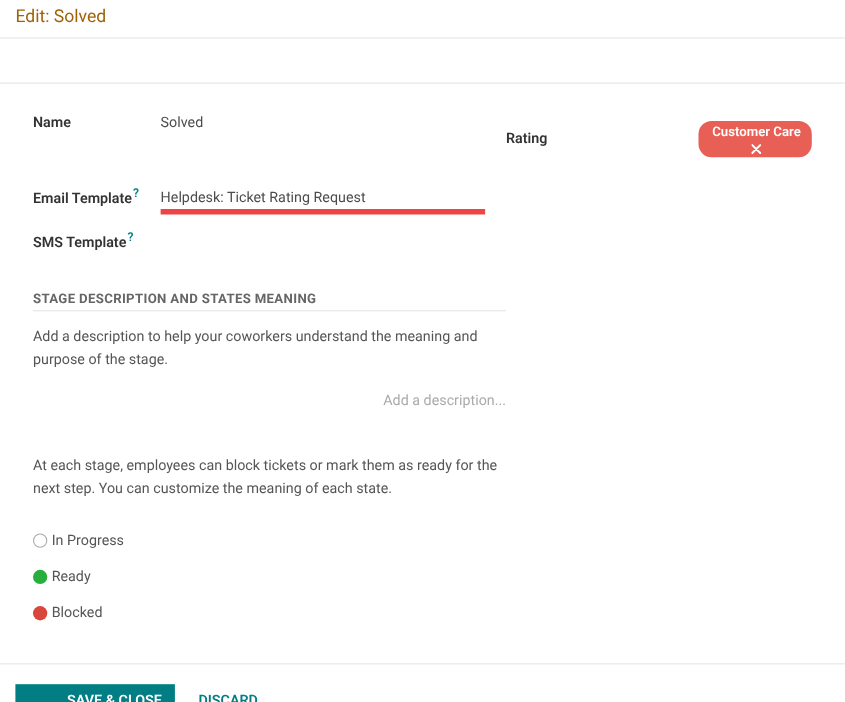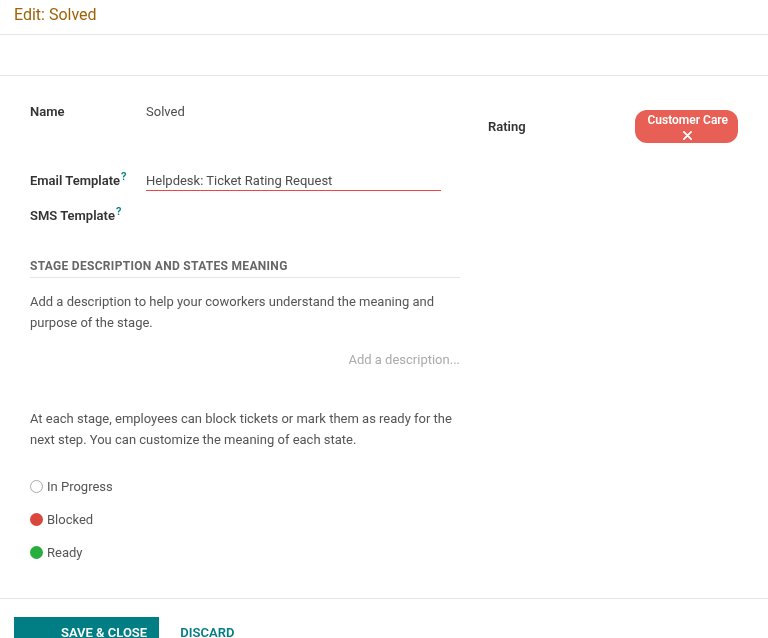--- a/index.html
+++ b/index.html
@@ -18,21 +18,20 @@
     font-size: 16px;
     font-weight: 400;
     color: #a16207;
   }
   .thin-divider {
     border-top: 1px solid #e5e5e5;
   }
   .content {
     padding: 28px 30px 20px 30px;
     display: flex;
-    gap: 28px;
   }
   .col-left { flex: 0 0 430px; }
   .col-right { flex: 1; }
   .field-row {
     display: flex;
     align-items: baseline;
     margin-bottom: 14px;
   }
   .field-label {
     width: 116px;
@@ -40,21 +39,21 @@
     color: #333;
     font-size: 13px;
     flex-shrink: 0;
   }
   .field-value {
     color: #4c4c4c;
     font-size: 13px;
   }
   .field-value-input {
     border: none;
-    border-bottom: 1px solid #ef4444;
+    border-bottom: 5px solid #ef4444;
     width: 295px;
     padding: 0 0 2px 0;
     font-size: 13px;
     color: #4c4c4c;
     outline: none;
     font-family: inherit;
     background: transparent;
     margin-top: 40px;
   }
   .help-sup {
@@ -210,26 +209,26 @@
     <input class="placeholder-input" placeholder="Add a description..." style="">
 
     <div style="height:42px"></div>
     <div class="help-text" style="margin-bottom:28px">At each stage, employees can block tickets or mark them as ready for the next step. You can customize the meaning of each state.</div>
 
     <div class="state-row">
       <span class="state-dot dot-empty"></span>
       <span>In Progress</span>
     </div>
     <div class="state-row">
+      <span class="state-dot dot-green"></span>
+      <span>Ready</span>
+    </div>
+    <div class="state-row">
       <span class="state-dot dot-red"></span>
       <span>Blocked</span>
-    </div>
-    <div class="state-row">
-      <span class="state-dot dot-green"></span>
-      <span>Ready</span>
     </div>
   </div>
 
   <div class="col-right">
     <div class="teams-row">
       <span style="font-weight:600;color:#333">Rating</span>
       <span class="tag">
         <span>Customer Care</span>
         <svg width="9" height="9" viewBox="0 0 10 10">
             <path d="M1 1 L9 9 M9 1 L1 9" stroke="#fff" stroke-width="2" stroke-linecap="round"></path>

